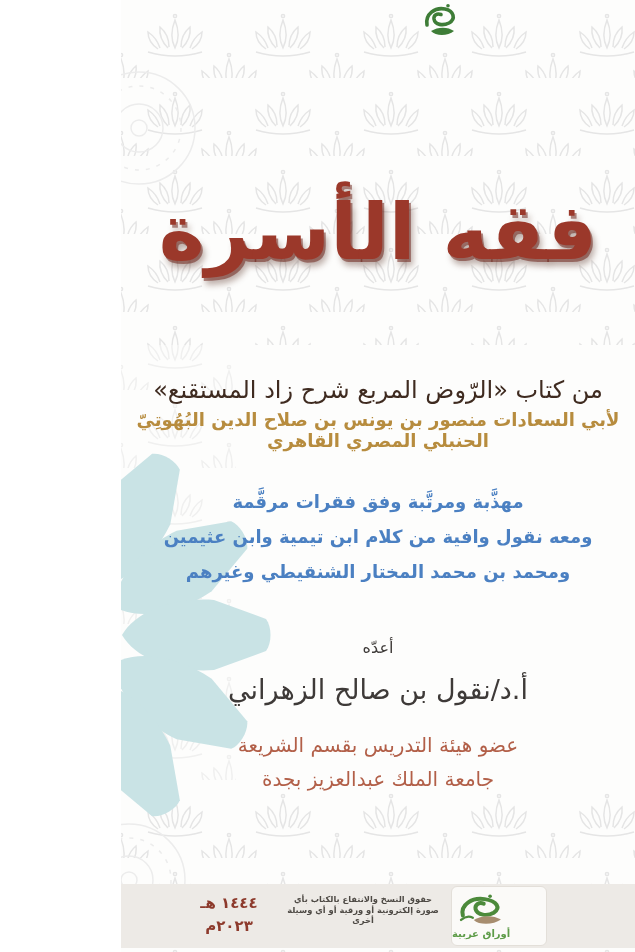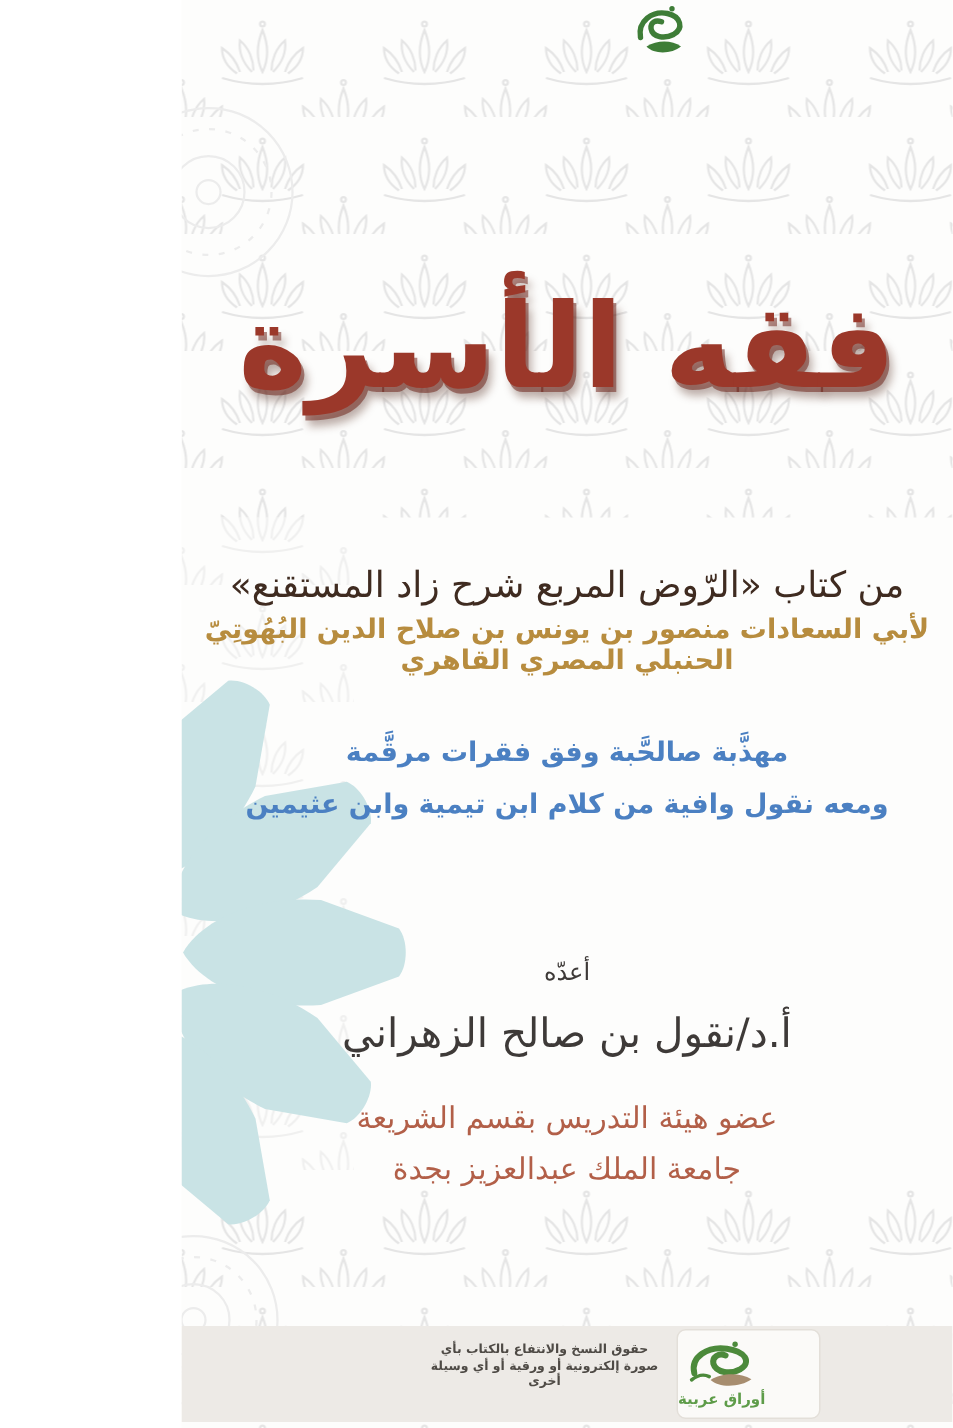--- a/index.html
+++ b/index.html
@@ -108,31 +108,36 @@
       <path d="M12,28 C19,23.5 29,23.5 35,28 C29,33 17,33.5 12,28 Z" fill="#3e7d37"></path>
     </svg>
   </div>
 
   <h1 class="txt title">فقه الأسرة</h1>
 
   <div class="txt source-line">من كتاب «الرّوض المربع شرح زاد المستقنع»</div>
   <div class="txt orig-author">لأبي السعادات منصور بن يونس بن صلاح الدين البُهُوتِيّ الحنبلي المصري القاهري</div>
 
   <div class="txt features">
-    <div>مهذَّبة صالحَّبة وفق فقرات مرقَّمة</div>
+    <div>مهذَّبة ومرتَّبة وفق فقرات مرقَّمة</div>
     <div>ومعه نقول وافية من كلام ابن تيمية وابن عثيمين</div>
+    <div>ومحمد بن محمد المختار الشنقيطي وغيرهم</div>
   </div>
 
   <div class="txt prepared-label">أعدّه</div>
   <div class="txt prepared-name">أ.د/نقول بن صالح الزهراني</div>
 
   <div class="txt affil-2">جامعة الملك عبدالعزيز بجدة</div>
   <div class="txt affil-1">عضو هيئة التدريس بقسم الشريعة</div>
 
   <div class="footer-bar">
+    <div class="bar-dates">
+      <div>١٤٤٤ هـ</div>
+      <div>٢٠٢٣م</div>
+    </div>
     <div class="bar-center">
       <div class="copy-wrap">
         <div class="copy-line">حقوق النسخ والانتفاع بالكتاب بأي صورة إلكترونية أو ورقية أو أي وسيلة أخرى</div>
 
       </div>
     </div>
     <div class="bar-logo">
       <svg width="58" height="34" viewBox="0 0 64 36" aria-hidden="true">
         <path d="M12,24 C9,12 22,4 36,6 C50,8 54,16 46,21 C39,25 28,24 26,17 C25,12 30,9 35,11" fill="none" stroke="#4c8a3b" stroke-width="4.4" stroke-linecap="round"></path>
         <circle cx="42" cy="2.8" r="2" fill="#4c8a3b"></circle>

